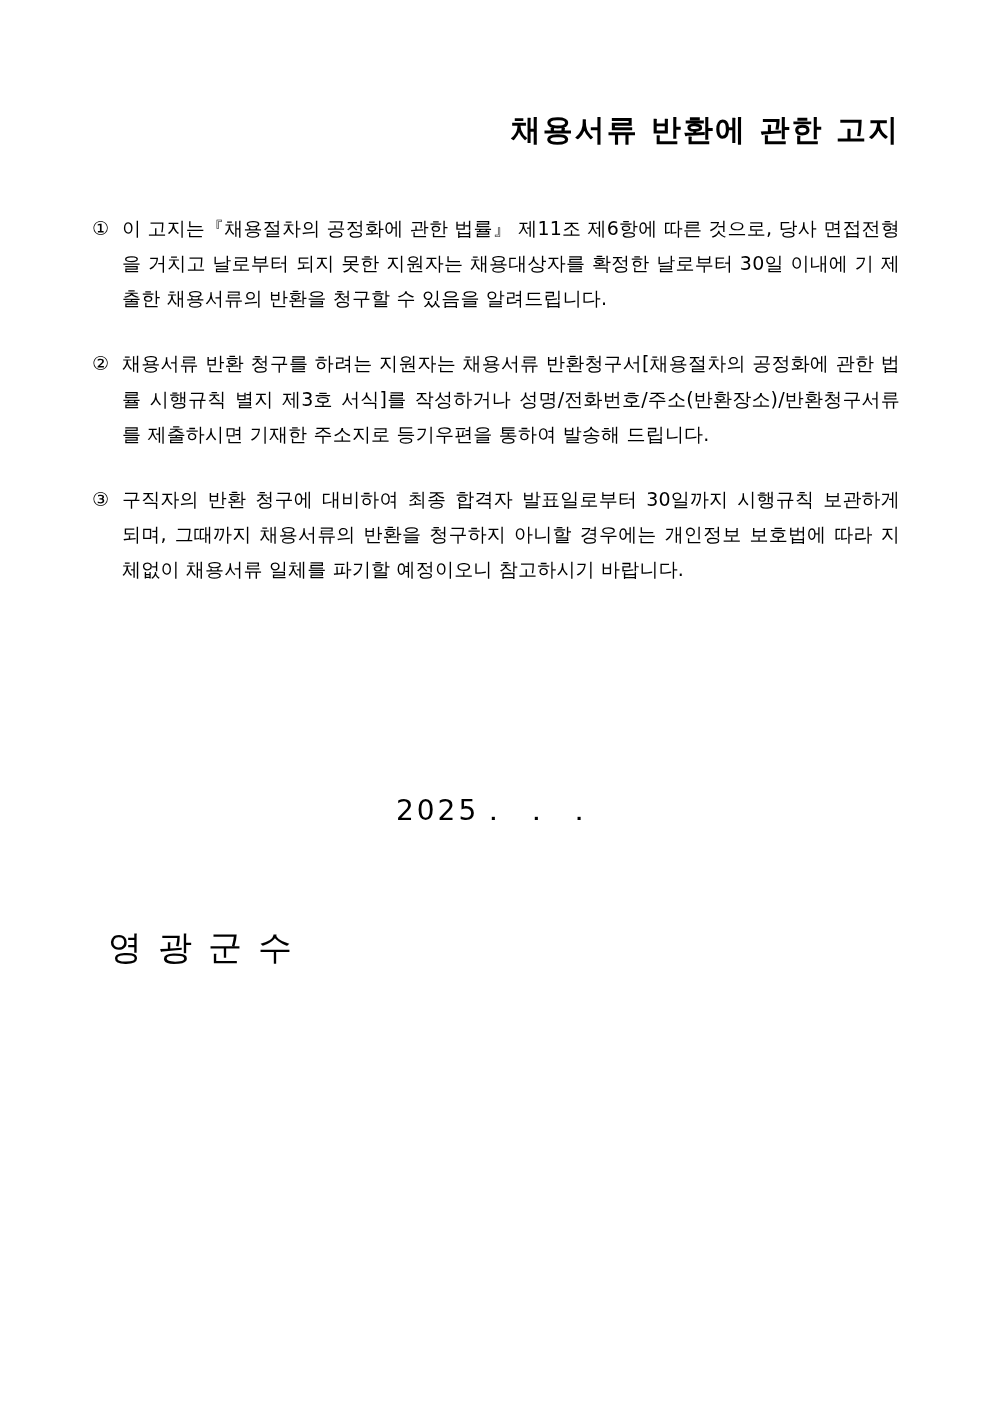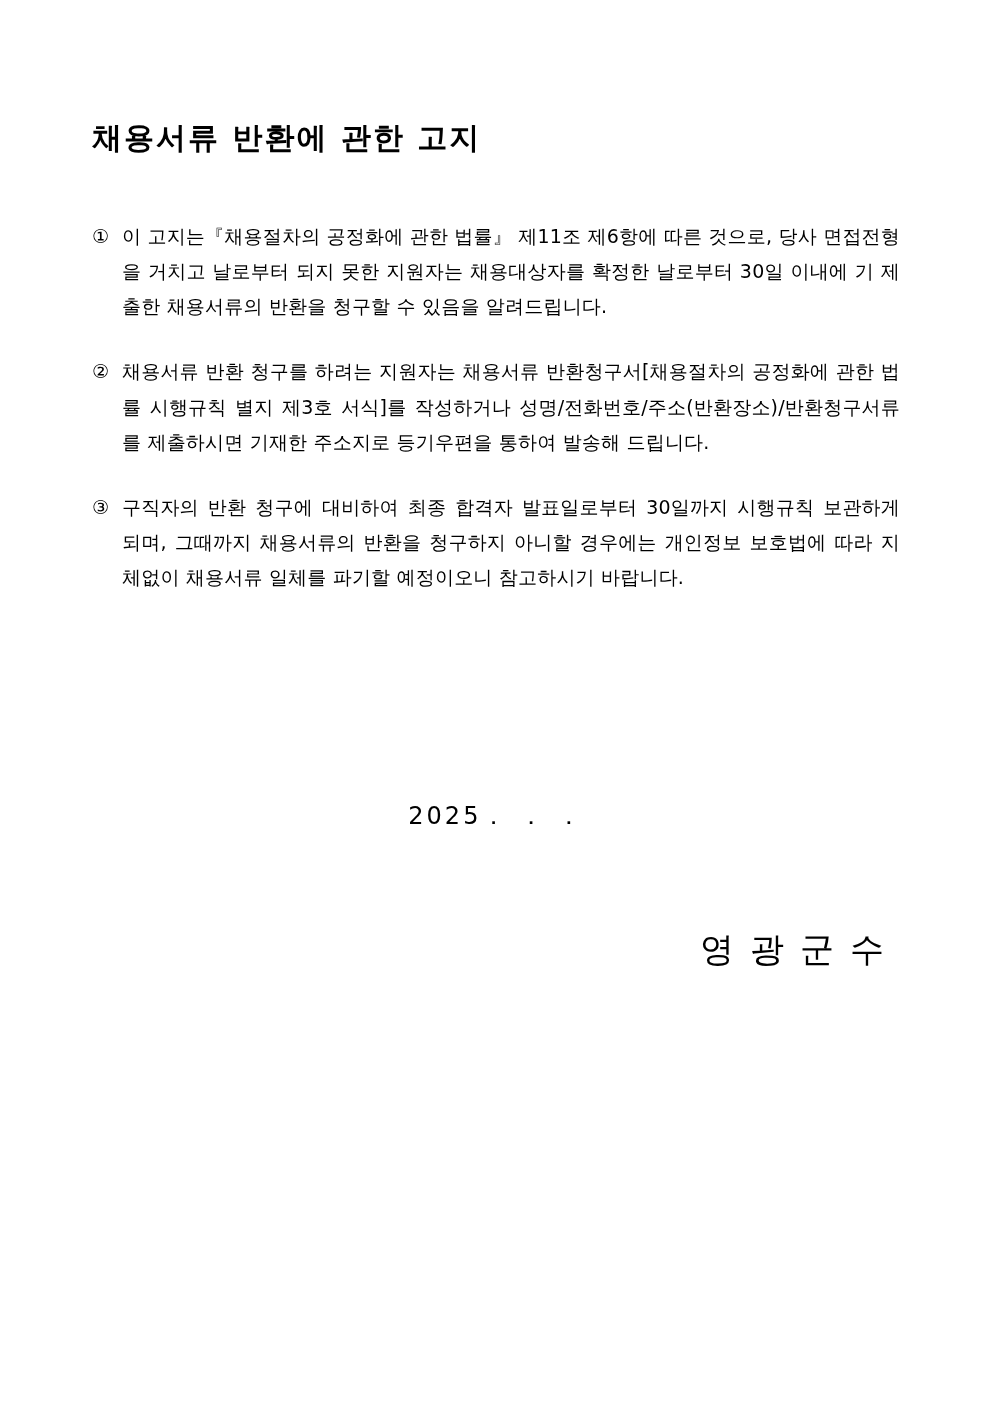--- a/index.html
+++ b/index.html
@@ -16,25 +16,25 @@
     overflow: hidden;
   }
   .page {
     width: 992px;
     height: 1403px;
     box-sizing: border-box;
     padding: 110px 92px 0 92px;
     position: relative;
   }
   .doc-title {
-    text-align: left;
+    text-align: right;
     font-size: 30px;
     font-weight: bold;
     letter-spacing: 2px;
-    margin: 8px 0 62px 0;
+    margin: 0 0 62px 0;
     line-height: 1.3;
   }
   .clause {
     display: flex;
     align-items: flex-start;
     margin-bottom: 30px;
   }
   .clause-marker {
     flex: 0 0 auto;
     font-size: 19px;
@@ -49,29 +49,29 @@
     text-align: justify;
     text-justify: inter-character;
     word-break: break-all;
     letter-spacing: 0.2px;
   }
   .spacer-1 {
     height: 175px;
   }
   .date-line {
     text-align: center;
-    font-size: 24px;
+    font-size: 28px;
     letter-spacing: 3px;
     margin: 0;
   }
   .spacer-2 {
     height: 95px;
   }
   .issuer {
-    text-align: right;
+    text-align: left;
     font-size: 34px;
     letter-spacing: 16px;
     padding-left: 16px;
     font-weight: normal;
     margin: 0;
   }
 </style>
 </head>
 <body>
 

